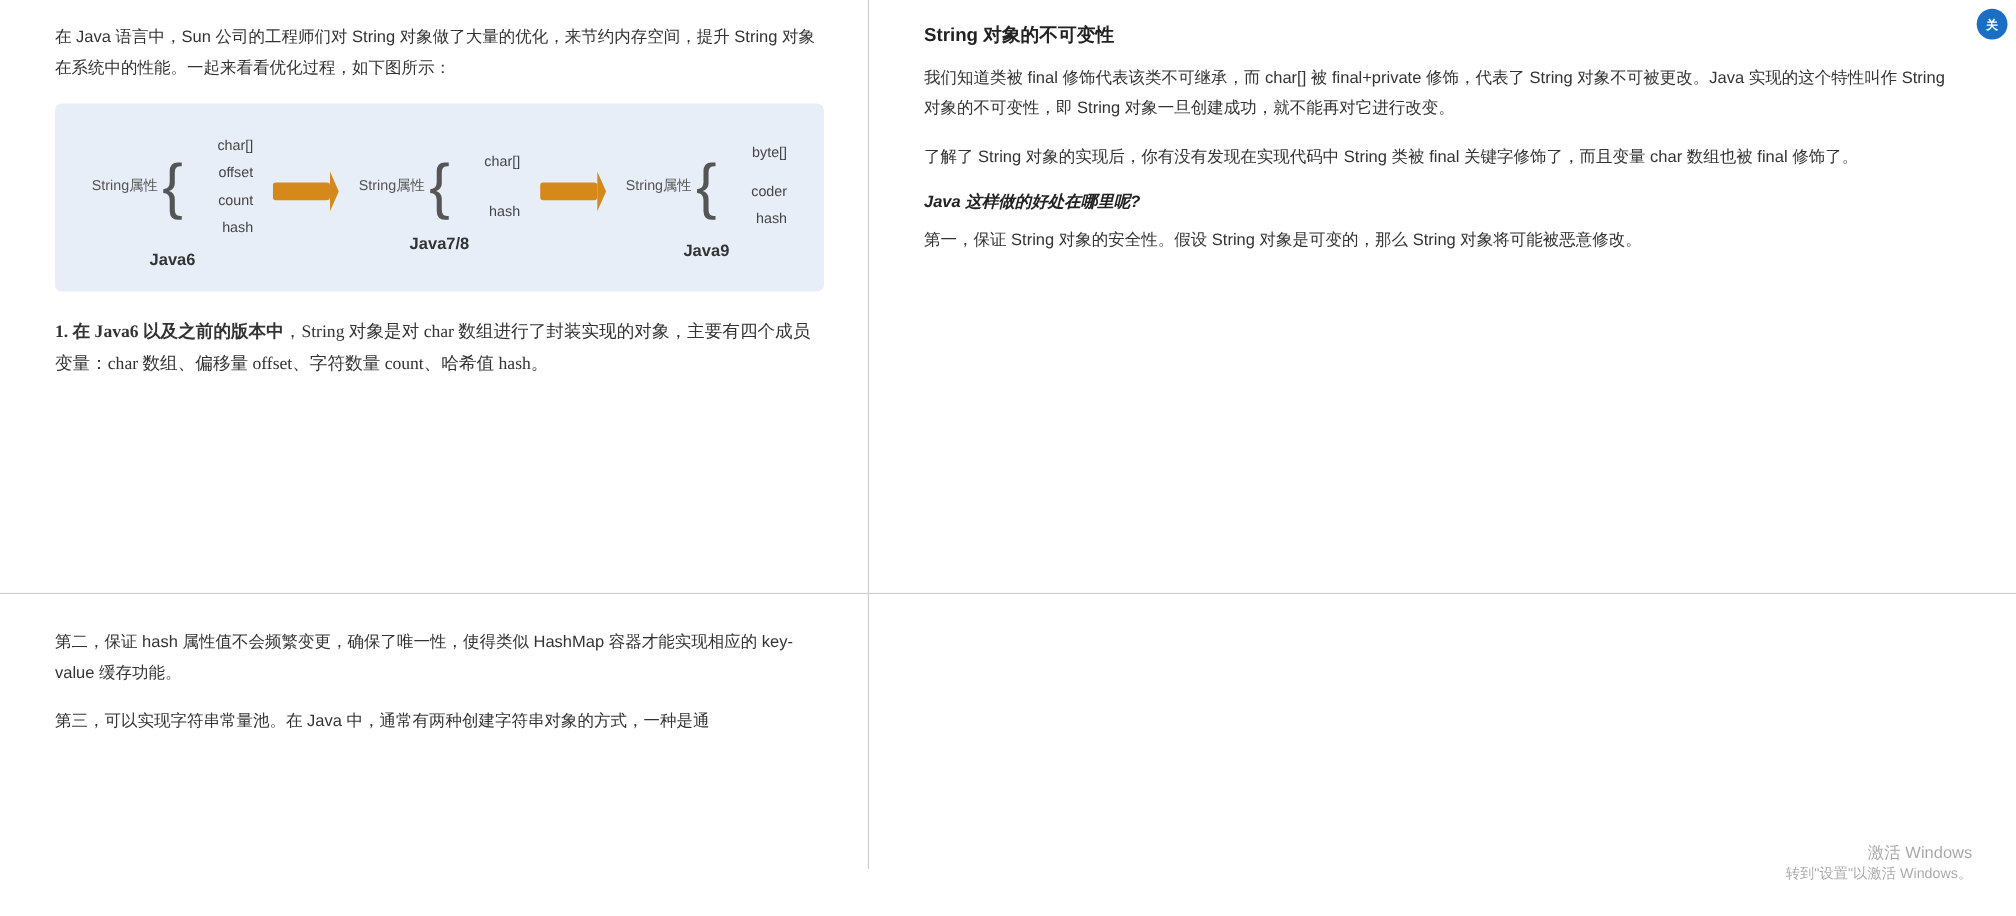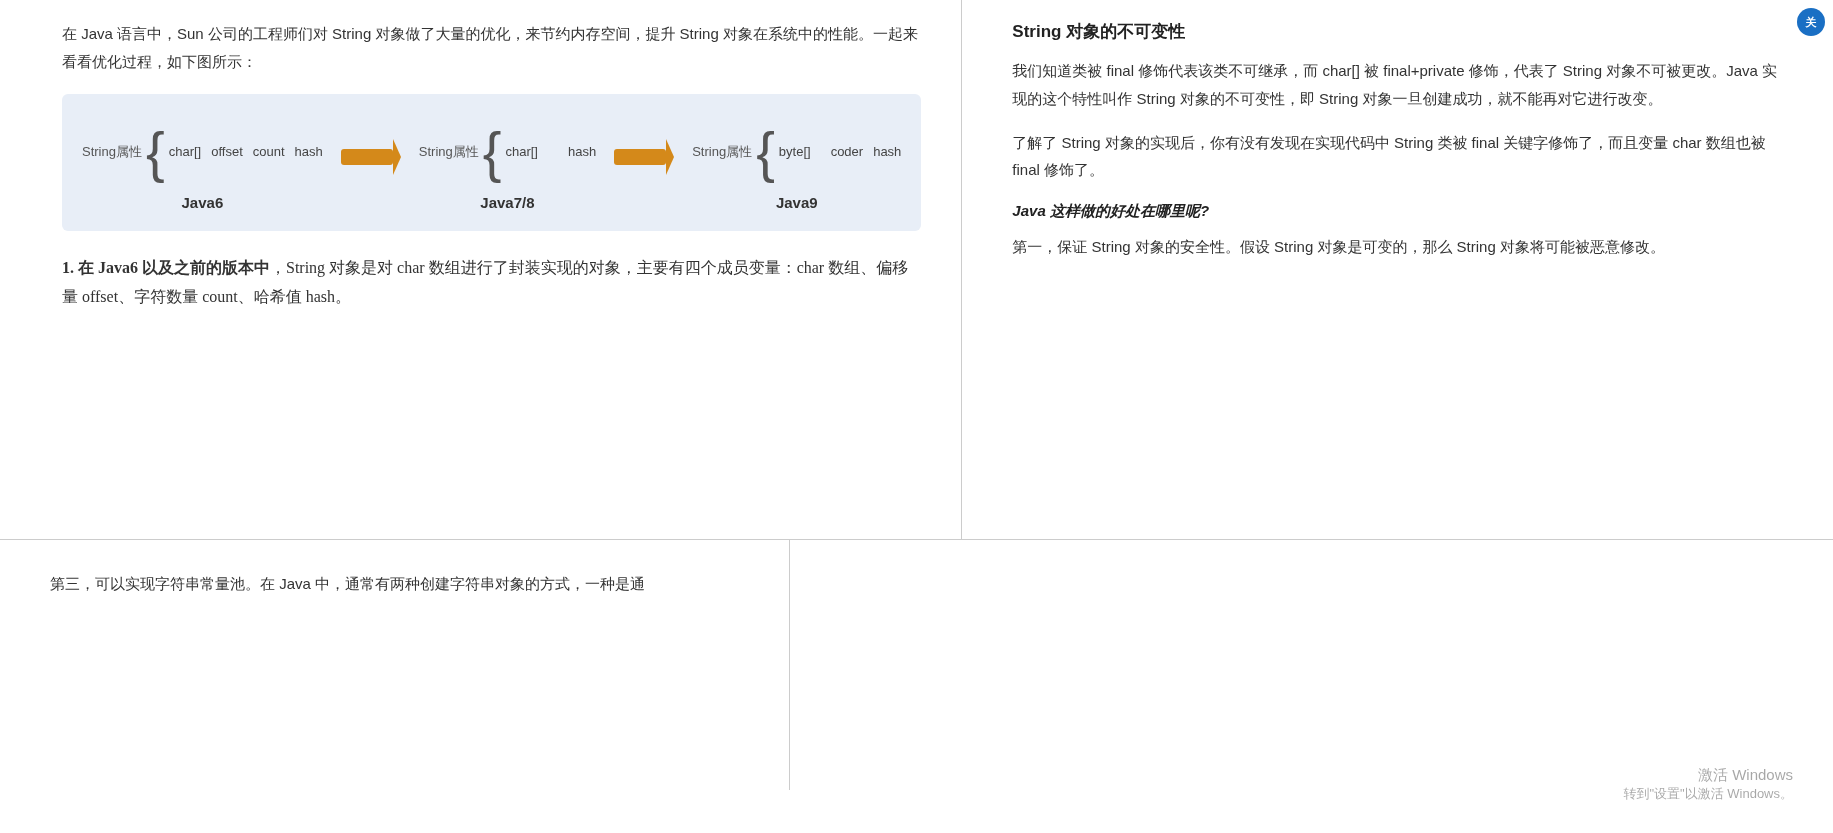--- a/index.html
+++ b/index.html
@@ -17,21 +17,20 @@
       flex-direction: column;
       width: 100%;
     }
 
     
     .top-section {
       display: flex;
       width: 100%;
       min-height: 540px;
       border-bottom: 1px solid #ccc;
-      padding-left: 12px;
     }
 
     .left-col {
       flex: 0 0 790px;
       padding: 20px 40px 30px 50px;
       border-right: 1px solid #ccc;
     }
 
     .right-col {
       flex: 1;
@@ -112,21 +111,21 @@
     .brace-left {
       font-size: 56px;
       color: #555;
       font-weight: 100;
       line-height: 1;
       margin-right: 4px;
     }
 
     .fields-list {
       display: flex;
-      flex-direction: row;
+      flex-direction: column;
       gap: 10px;
       min-width: 60px;
       align-items: flex-end;
     }
 
     .field-item {
       font-size: 13px;
       color: #444;
     }
 
@@ -294,20 +293,21 @@
       <h3 class="section-heading-2">Java 这样做的好处在哪里呢?</h3>
 
       <p class="para">第一，保证 String 对象的安全性。假设 String 对象是可变的，那么 String 对象将可能被恶意修改。</p>
     </div>
 
   </div>
 
   <div class="bottom-section">
 
     <div class="bottom-left">
+      <p class="para">第二，保证 hash 属性值不会频繁变更，确保了唯一性，使得类似 HashMap 容器才能实现相应的 key-value 缓存功能。</p>
       <p class="para">第三，可以实现字符串常量池。在 Java 中，通常有两种创建字符串对象的方式，一种是通</p>
     </div>
 
 
   </div>
 
 </div>
 
 <div class="win-activation">
   <div class="line1">激活 Windows</div>

